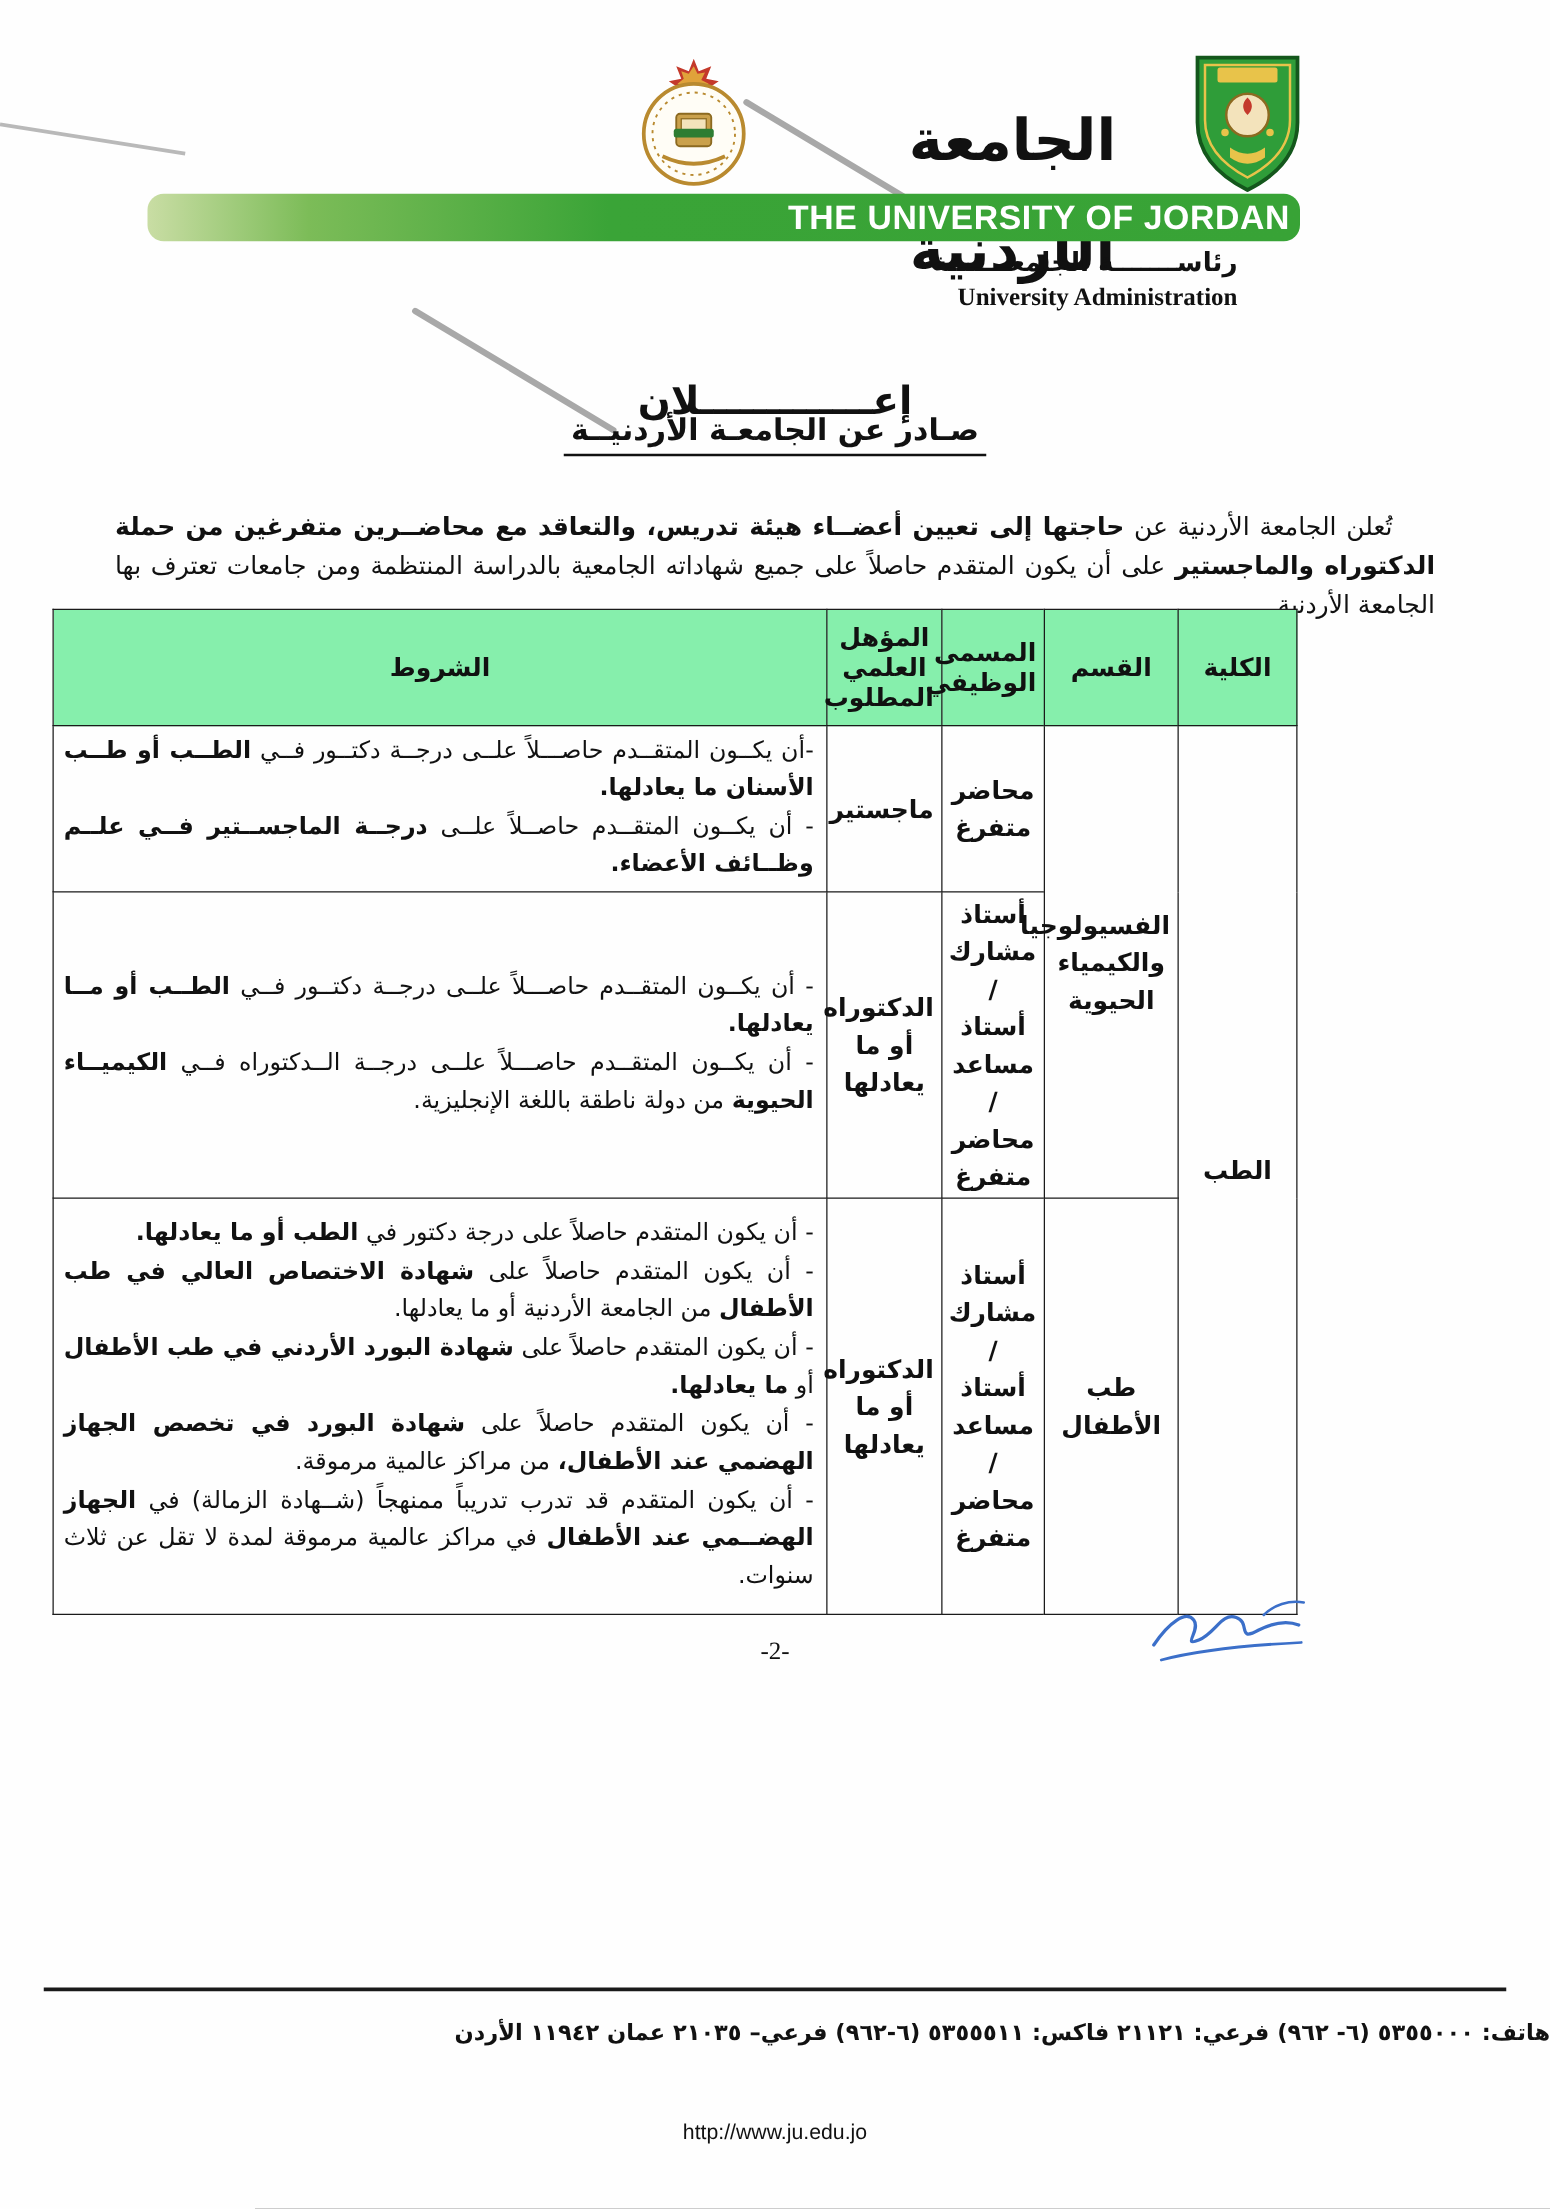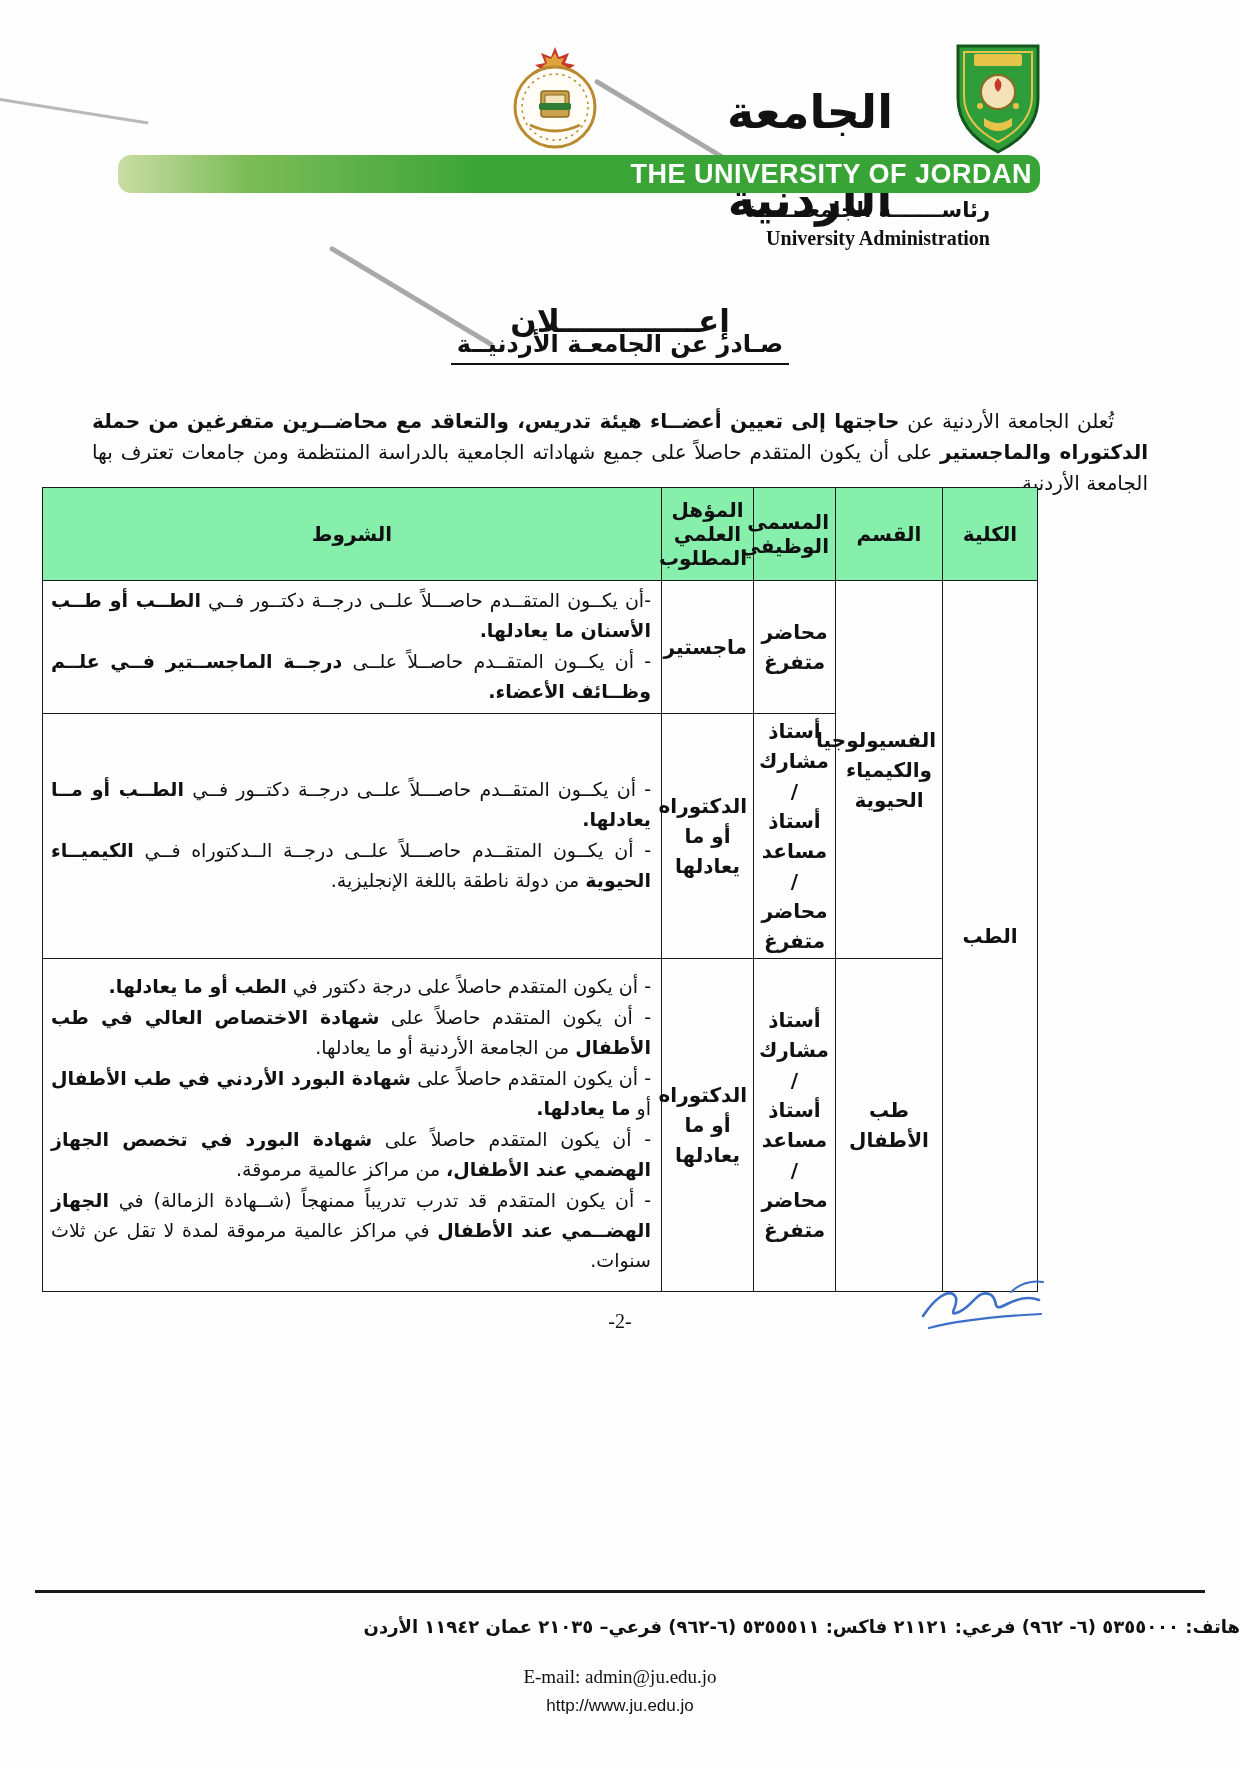--- a/index.html
+++ b/index.html
@@ -204,16 +204,15 @@
   <div class="abs signature">
     <svg width="135" height="85" viewBox="0 0 135 85">
       <path d="M8 46 C20 28, 34 18, 40 26 C46 34, 30 48, 44 42 C58 36, 62 20, 74 24 C86 28, 74 44, 92 34 C104 28, 114 26, 124 30" fill="none" stroke="#3b6fc9" stroke-width="2.6" stroke-linecap="round"></path>
       <path d="M14 58 C44 50, 86 46, 126 44" fill="none" stroke="#3b6fc9" stroke-width="2.2" stroke-linecap="round"></path>
       <path d="M96 22 C104 14, 116 10, 128 12" fill="none" stroke="#3b6fc9" stroke-width="2" stroke-linecap="round"></path>
     </svg>
   </div>
 
   <div class="abs foot-line"></div>
   <div class="abs foot-ar">هاتف: ٥٣٥٥٠٠٠ (٦- ٩٦٢)  فرعي: ٢١١٢١     فاكس: ٥٣٥٥٥١١ (٦-٩٦٢) فرعي– ٢١٠٣٥  عمان ١١٩٤٢ الأردن</div>
-  <div class="abs foot-mail">E-mail: admin@ju.edu.jo</div>
   <div class="abs foot-url">http://www.ju.edu.jo</div>
 
 </div>
 
 </body></html>

